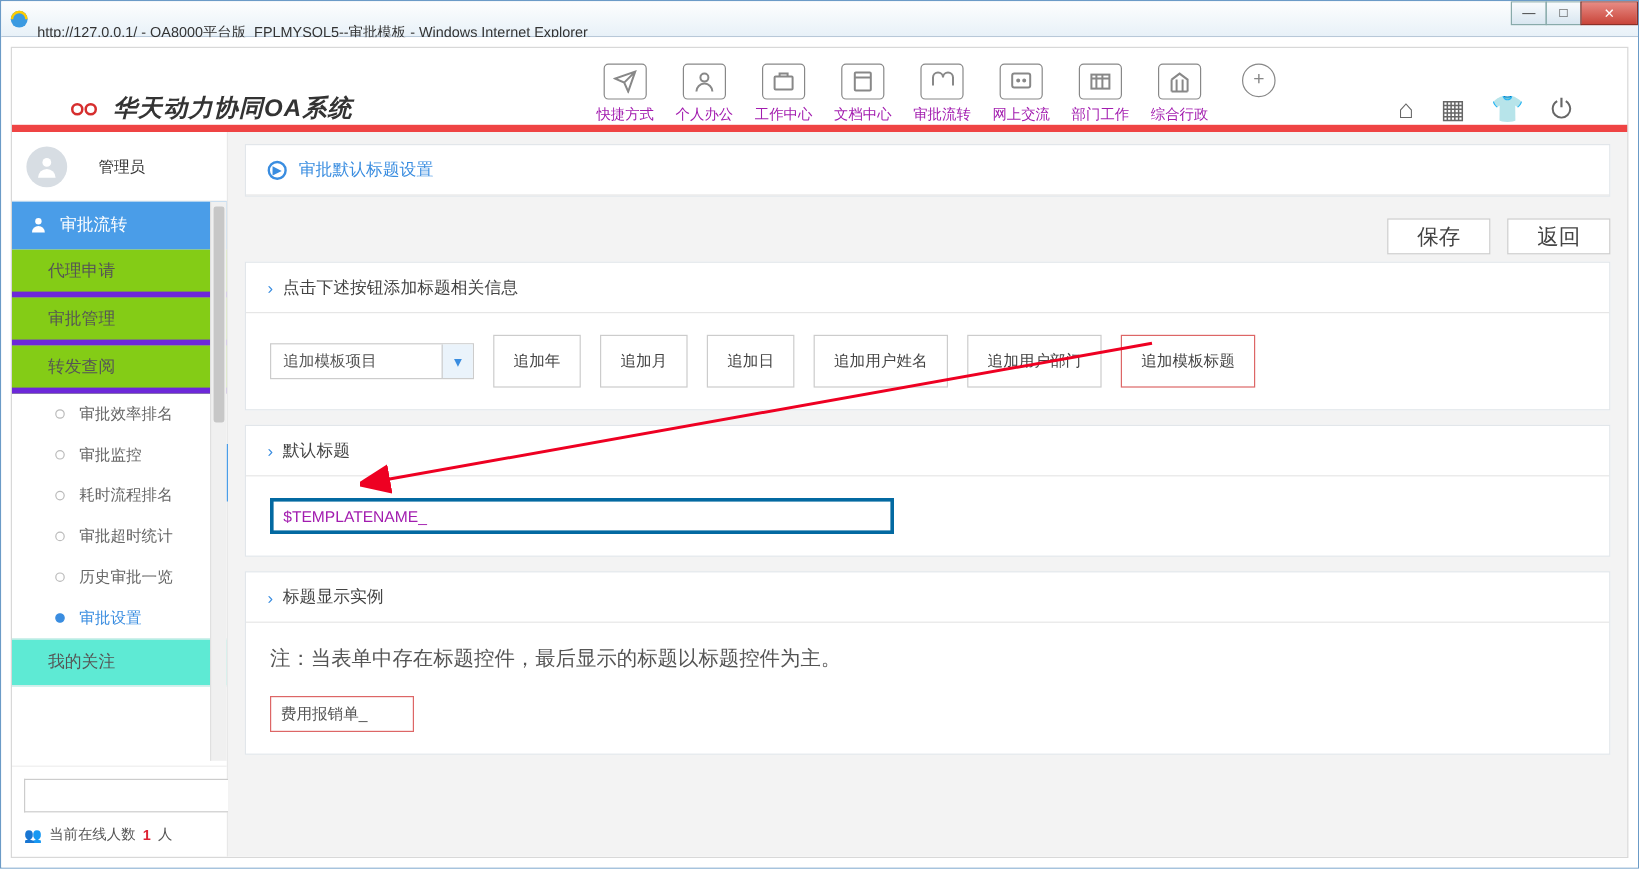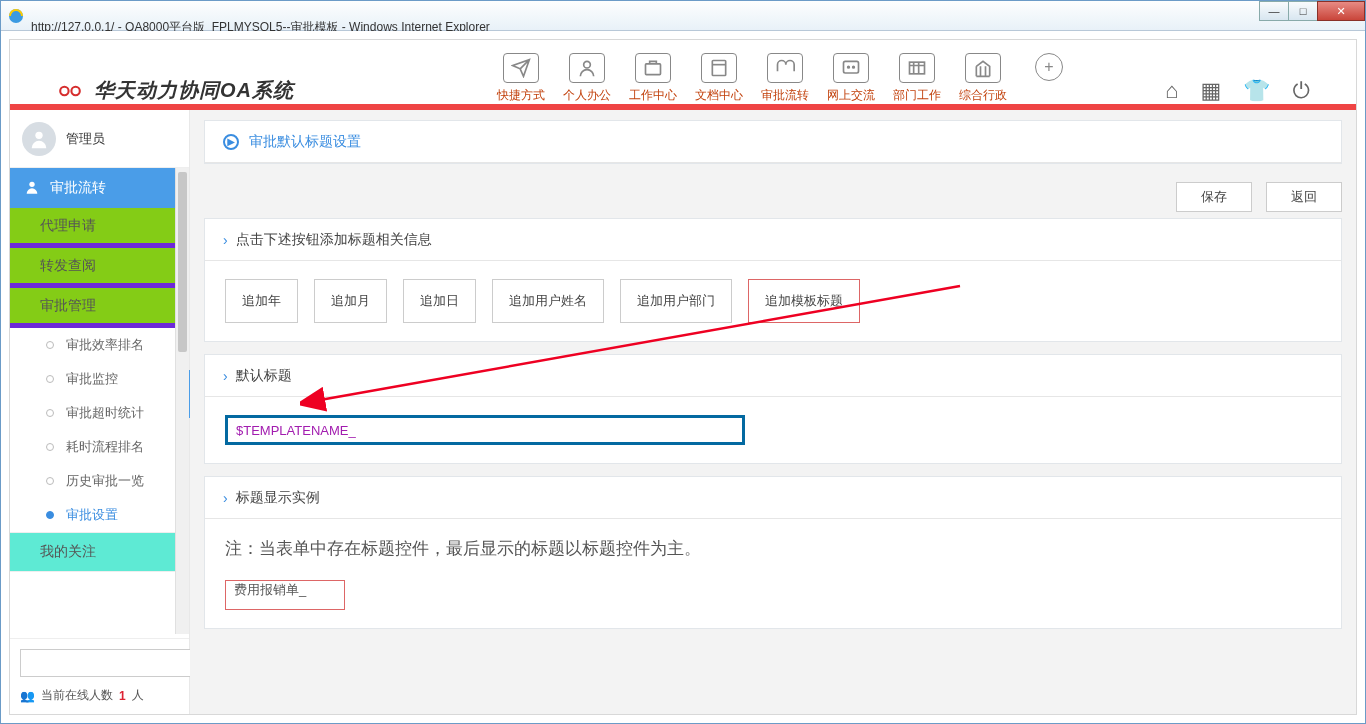--- a/index.html
+++ b/index.html
@@ -20,31 +20,31 @@
 
 .topbar { height: 70px; border-bottom: 6px solid #ef4444; display: flex; align-items: flex-end; padding: 0 46px; }
 .brand { display: flex; align-items: center; gap: 10px; }
 .brand-logo { width: 28px; height: 20px; }
 .brand-text { font-size: 20px; font-weight: bold; color: #333; font-style: italic; letter-spacing: 1px; }
 
 .nav-icons { display: flex; margin-left: 200px; gap: 12px; }
 .nav-item { display: flex; flex-direction: column; align-items: center; gap: 4px; cursor: pointer; width: 54px; }
 .nav-item .ico { width: 36px; height: 30px; border: 1.5px solid #888; border-radius: 4px; display: flex; align-items: center; justify-content: center; color: #888; }
 .nav-item .ico.plus { border-radius: 50%; width: 28px; height: 28px; font-size: 16px; }
-.nav-item .lbl { font-size: 12px; color: #c2410c; }
+.nav-item .lbl { font-size: 12px; color: #a21caf; }
 
 .right-icons { margin-left: auto; display: flex; gap: 22px; font-size: 22px; color: #666; }
 .right-icons span { cursor: pointer; }
 
 
 .body { flex: 1; display: flex; overflow: hidden; }
 
 
 .sidebar { width: 180px; border-right: 1px solid #e8e8e8; display: flex; flex-direction: column; position: relative; }
-.user-block { height: 58px; display: flex; align-items: center; padding: 0 12px; gap: 10px; border-bottom: 1px solid #eee; }
+.user-block { height: 58px; display: flex; align-items: center; padding: 0 12px; gap: 26px; border-bottom: 1px solid #eee; }
 .avatar { width: 34px; height: 34px; border-radius: 50%; background: #d7dde3; display: flex; align-items: center; justify-content: center; color: #fff; }
 .side-cat { height: 40px; display: flex; align-items: center; padding: 0 14px; gap: 10px; background: #4a9de8; color: #fff; font-size: 14px; }
 .side-menu { }
 .side-menu .menu-item { height: 40px; display: flex; align-items: center; padding-left: 30px; font-size: 14px; border-bottom: 5px solid #6d28d9; color: #555; cursor: pointer; background: #84cc16; }
 .side-menu .menu-item.plain { background: #5eead4; border-bottom: none; }
 .sub-list { }
 .sub-list .sub-item { height: 34px; display: flex; align-items: center; padding-left: 36px; gap: 12px; font-size: 13px; color: #666; cursor: pointer; }
 .sub-list .sub-item.active { color: #3a8de0; }
 .sub-list .sub-item .dot { width: 8px; height: 8px; border: 1.5px solid #bbb; border-radius: 50%; }
 .sub-list .sub-item.active .dot { border-color: #3a8de0; background: #3a8de0; }
@@ -63,32 +63,32 @@
 
 .main { flex: 1; background: #f3f3f3; padding: 10px 14px; overflow: auto; position: relative; }
 .panel { background: #fff; border: 1px solid #e2e6ea; margin-bottom: 12px; }
 .panel-head { height: 42px; display: flex; align-items: center; padding: 0 18px; border-bottom: 1px solid #e6e6e6; }
 .panel-head .arrow { color: #3a8de0; margin-right: 8px; font-size: 14px; }
 .panel-head .h-icon { width: 16px; height: 16px; border-radius: 50%; border: 2px solid #3a8de0; color: #3a8de0; display: inline-flex; align-items: center; justify-content: center; margin-right: 10px; font-size: 10px; }
 .panel-head .h-text { color: #3a8de0; font-size: 14px; }
 .panel-head .h-text.dark { color: #444; }
 
 .action-row { padding: 6px 0; display: flex; justify-content: flex-end; gap: 14px; }
-.btn { height: 30px; padding: 0 24px; border: 1px solid #ccc; background: #fff; display: inline-flex; align-items: center; justify-content: center; font-size: 13px; cursor: pointer; color: #444; }
+.btn { height: 30px; padding: 0 24px; border: 1px solid #ccc; background: #fff; display: inline-flex; align-items: center; justify-content: center; font-size: 18px; cursor: pointer; color: #444; }
 
 .panel-body { padding: 18px 20px; }
 .controls-row { display: flex; align-items: center; gap: 16px; flex-wrap: wrap; }
 .select-box { width: 170px; height: 30px; border: 1px solid #ccc; display: flex; align-items: center; position: relative; padding-left: 10px; font-size: 13px; color: #555; cursor: pointer; }
 .select-box .dd { position: absolute; right: 0; top: 0; bottom: 0; width: 26px; background: #eaf3fb; display: flex; align-items: center; justify-content: center; color: #3a8de0; border-left: 1px solid #ccc; }
 .pill-btn { height: 44px; padding: 0 16px; border: 1px solid #ccc; background: #fff; font-size: 13px; color: #444; cursor: pointer; display: inline-flex; align-items: center; }
 .pill-btn.highlight { border: 1px solid #d66; }
 
 .field-input { width: 520px; height: 30px; border: 3px solid #0369a1; padding: 0 8px; font-size: 13px; color: #a21caf; outline: none; }
 .note { font-size: 17px; color: #555; margin-bottom: 20px; }
-.example-box { width: 120px; height: 30px; border: 1px solid #d66; display: flex; padding: 0 8px; color: #555; font-size: 13px; }
+.example-box { width: 120px; height: 30px; border: 1px solid #d66; display: flex; align-items: center; padding: 0 8px; color: #555; font-size: 13px; }
 
 
 .arrow-overlay { position: absolute; pointer-events: none; }
 </style>
 </head>
 <body>
 
 <div class="window">
 
   <div class="titlebar">
@@ -219,42 +219,42 @@
                   <path d="M4 22 a8 8 0 0 1 16 0 Z"></path>
                 </svg>
             </span>
             <span>审批流转</span>
           </div>
           <div class="side-menu">
             <div class="menu-item">
                 <span>代理申请</span>
               </div>
             <div class="menu-item">
+                <span>审批管理</span>
+              </div>
+            <div class="menu-item">
                 <span>转发查阅</span>
               </div>
-            <div class="menu-item">
-                <span>审批管理</span>
-              </div>
           </div>
           <div class="sub-list">
             <div class="sub-item">
                 <span class="dot"></span>
                 <span>审批效率排名</span>
               </div>
             <div class="sub-item">
                 <span class="dot"></span>
                 <span>审批监控</span>
               </div>
             <div class="sub-item">
                 <span class="dot"></span>
+                <span>耗时流程排名</span>
+              </div>
+            <div class="sub-item">
+                <span class="dot"></span>
                 <span>审批超时统计</span>
-              </div>
-            <div class="sub-item">
-                <span class="dot"></span>
-                <span>耗时流程排名</span>
               </div>
             <div class="sub-item">
                 <span class="dot"></span>
                 <span>历史审批一览</span>
               </div>
             <div class="sub-item active">
                 <span class="dot"></span>
                 <span>审批设置</span>
               </div>
           </div>
@@ -304,20 +304,24 @@
               </div>
           </div>
 
           <div class="panel">
             <div class="panel-head">
               <span class="arrow">›</span>
               <span class="h-text dark">点击下述按钮添加标题相关信息</span>
             </div>
             <div class="panel-body">
               <div class="controls-row">
+                <div class="select-box">
+                  <span>追加模板项目</span>
+                  <span class="dd">▾</span>
+                </div>
                 <div class="pill-btn">
                     <span>追加年</span>
                   </div>
                 <div class="pill-btn">
                     <span>追加月</span>
                   </div>
                 <div class="pill-btn">
                     <span>追加日</span>
                   </div>
                 <div class="pill-btn">

